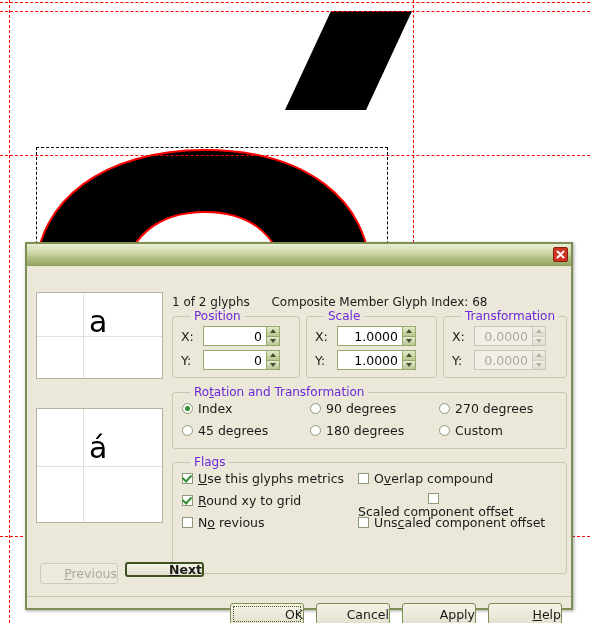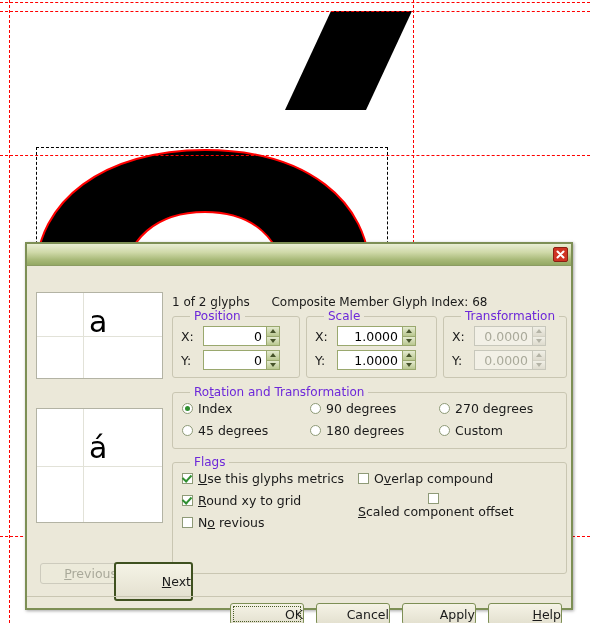--- a/index.html
+++ b/index.html
@@ -295,21 +295,21 @@
   }
   .btn.default { border: 2px solid #3f5120; }
   .btn.focusring { position: relative; }
   .btn.focusring::after {
     content: "";
     position: absolute;
     left: 2px; top: 2px; right: 2px; bottom: 2px;
     border: 1px dotted #4a5c28;
   }
   #btn-previous { position: absolute; left: 13px; top: 297px; width: 78px; height: 21px; }
-  #btn-next     { position: absolute; left: 87px; top: 296px; width: 79px; height: 39px; }
+  #btn-next     { position: absolute; left: 98px; top: 296px; width: 79px; height: 15px; font-weight: bold; }
 
   #sep-line {
     position: absolute;
     left: 0; right: 0;
     top: 330px;
     height: 1px;
     background: #c9c6b2;
   }
   #footer {
     position: absolute;
@@ -533,20 +533,24 @@
         <span><span></span><span class="mn">R</span><span>ound xy to grid</span></span>
       </div>
       <div class="check-item" style="left:185px; top:30px;flex-direction:column;">
         <span class="check-box"></span>
         <span><span></span><span class="mn">S</span><span>caled component offset</span></span>
       </div>
       <div class="check-item" style="left:9px; top:52px;">
         <span class="check-box"></span>
         <span><span>N</span><span class="mn">o</span><span> revious</span></span>
       </div>
+      <div class="check-item" style="left:185px; top:52px;">
+        <span class="check-box"></span>
+        <span><span>Uns</span><span class="mn">c</span><span>aled component offset</span></span>
+      </div>
     </div>
 
     <div class="btn disabled" id="btn-previous">
       <span><span></span><span class="mn">P</span><span>revious</span></span>
     </div>
     <div class="btn default" id="btn-next">
       <span><span></span><span class="mn">N</span><span>ext</span></span>
     </div>
 
     <div id="sep-line"></div>

